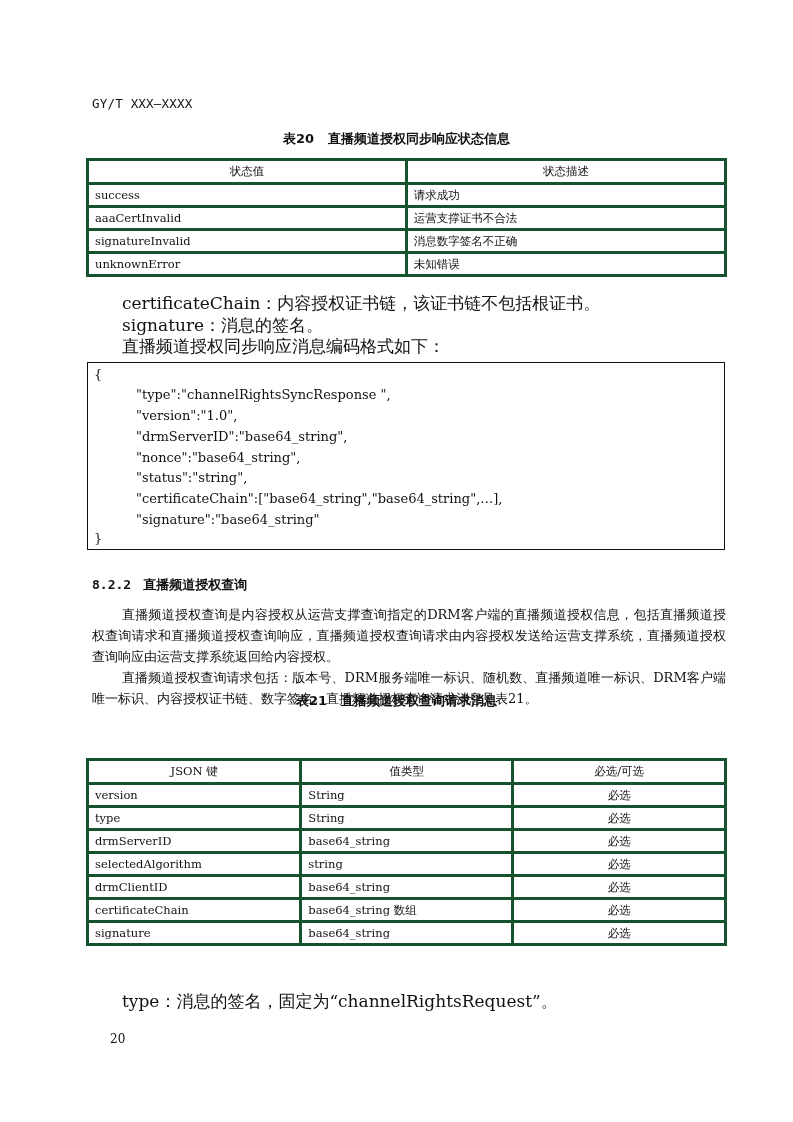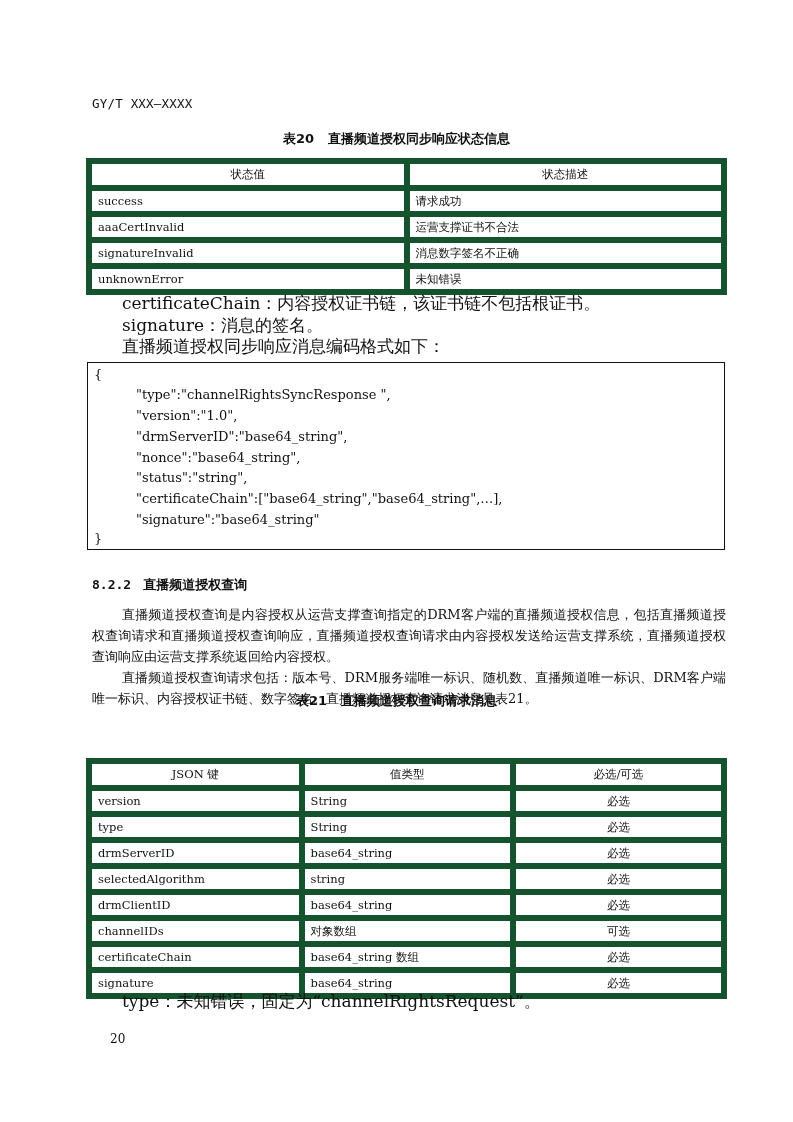--- a/index.html
+++ b/index.html
@@ -3,21 +3,21 @@
 <meta charset="utf-8">
 <style>
   html, body { margin: 0; padding: 0; background: #ffffff; }
   body { width: 793px; height: 1122px; position: relative; overflow: hidden;
          font-family: "DejaVu Serif", "Liberation Serif", serif; color: #111; }
   .abs { position: absolute; }
   .header-code { left: 92px; top: 96px; font-family: "DejaVu Sans Mono", "Liberation Mono", monospace; font-size: 12.5px; letter-spacing: 0.2px; }
   .caption { left: 0; width: 793px; text-align: center; font-family: "DejaVu Sans", "Liberation Sans", sans-serif; font-weight: bold; font-size: 13px; }
   .caption .num { margin-right: 14px; }
   table.doc { position: absolute; border-collapse: collapse; border: 2px solid #111; font-size: 11.5px; }
-  table.doc td, table.doc th { border: 6px solid #14532d; padding: 0 6px; height: 20px; font-weight: normal; text-align: left; }
+  table.doc td, table.doc th { border: 3px solid #14532d; padding: 0 6px; height: 20px; font-weight: normal; text-align: left; }
   table.doc th { text-align: center; }
   table.doc td.center { text-align: center; }
   table.doc tr.head th { border-bottom: 2px solid #111; height: 21px; }
   .mono { font-family: "DejaVu Serif", "Liberation Serif", serif; }
   .para { left: 92px; width: 634px; font-size: 13px; line-height: 21px; }
   .para p { margin: 0; text-indent: 30px; text-align: justify; }
   .line { font-size: 17px; }
   .code-box { left: 87px; top: 362px; width: 636px; height: 186px; border: 1.5px solid #111; font-size: 13px; }
   .code-line { position: absolute; white-space: pre; }
   .section { left: 92px; top: 576px; font-family: "DejaVu Sans", "Liberation Sans", sans-serif; font-weight: bold; font-size: 13px; }
@@ -122,32 +122,27 @@
     <td class="mono">selectedAlgorithm</td>
     <td class="mono">string</td>
     <td class="center">必选</td>
   </tr>
   <tr>
     <td class="mono">drmClientID</td>
     <td class="mono">base64_string</td>
     <td class="center">必选</td>
   </tr>
   <tr>
-    <td class="mono">channelIDs</td>
-    <td class="mono">对象数组</td>
-    <td class="center">可选</td>
-  </tr>
-  <tr>
     <td class="mono">certificateChain</td>
     <td class="mono">base64_string 数组</td>
     <td class="center">必选</td>
   </tr>
   <tr>
     <td class="mono">signature</td>
     <td class="mono">base64_string</td>
     <td class="center">必选</td>
   </tr>
 </tbody>
   </table>
 
-<div class="abs line" style="left:122px; top:990px;">type：未知错误，固定为“channelRightsRequest”。</div>
+<div class="abs line" style="left:122px; top:990px;">type：消息的签名，固定为“channelRightsRequest”。</div>
 
 <div class="abs page-num">20</div>
 
 </body></html>

